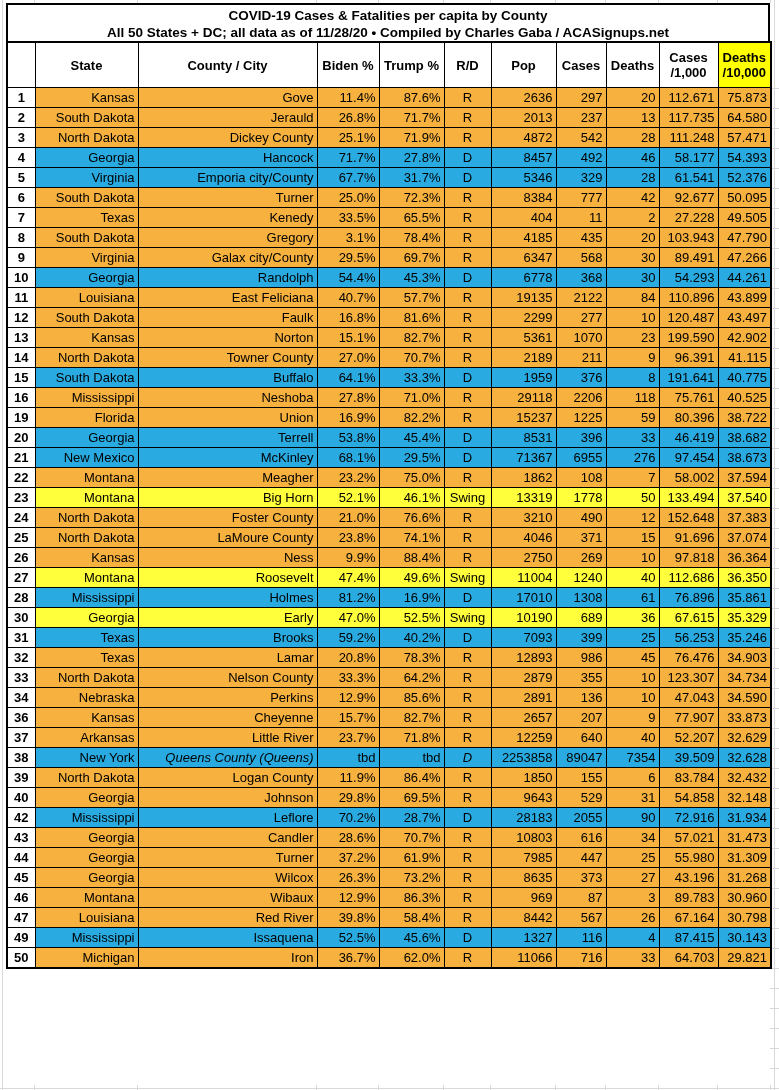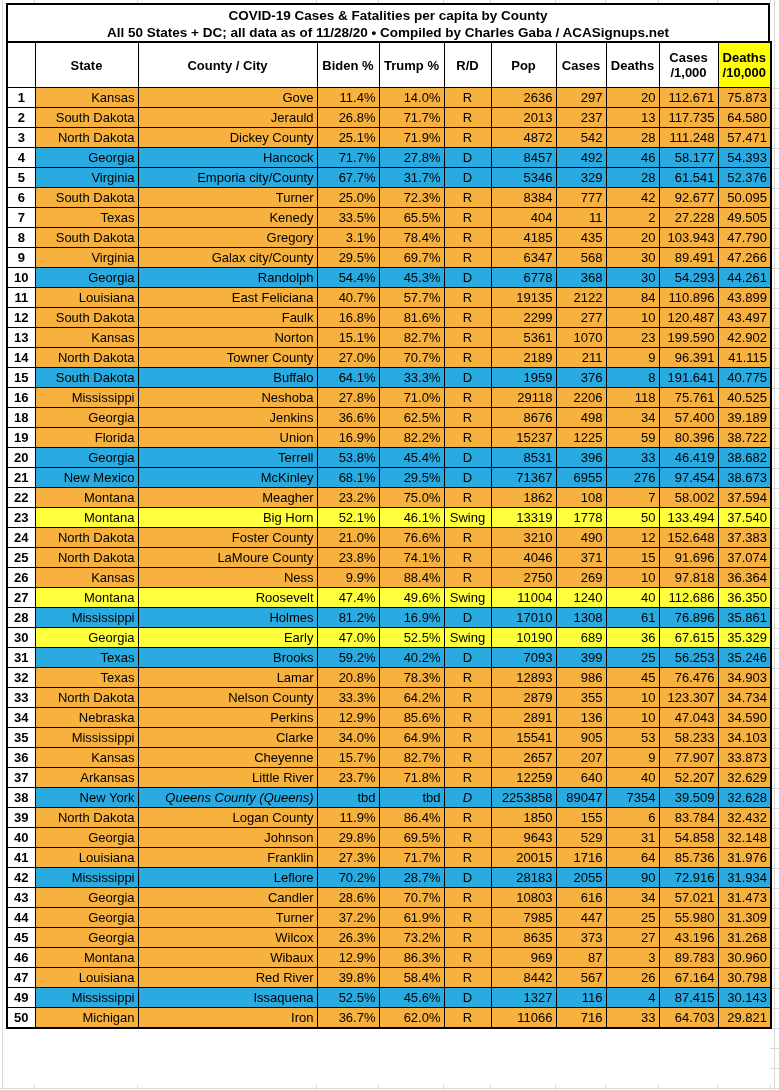--- a/index.html
+++ b/index.html
@@ -68,21 +68,21 @@
         <th><span>Cases</span><br><span>/1,000</span></th>
         <th class="hl"><span>Deaths</span><br><span>/10,000</span></th>
       </tr>
     </thead>
     <tbody>
         <tr class="row-r">
           <td class="cell-c rank">1</td>
           <td class="cell-r">Kansas</td>
           <td class="cell-r">Gove</td>
           <td class="cell-r">11.4%</td>
-          <td class="cell-r">14.0%</td>
+          <td class="cell-r">87.6%</td>
           <td class="cell-c">R</td>
           <td class="cell-r">2636</td>
           <td class="cell-r">297</td>
           <td class="cell-r">20</td>
           <td class="cell-r">112.671</td>
           <td class="cell-r">75.873</td>
         </tr>
         <tr class="row-r">
           <td class="cell-c rank">2</td>
           <td class="cell-r">South Dakota</td>
@@ -270,33 +270,20 @@
           <td class="cell-r">Mississippi</td>
           <td class="cell-r">Neshoba</td>
           <td class="cell-r">27.8%</td>
           <td class="cell-r">71.0%</td>
           <td class="cell-c">R</td>
           <td class="cell-r">29118</td>
           <td class="cell-r">2206</td>
           <td class="cell-r">118</td>
           <td class="cell-r">75.761</td>
           <td class="cell-r">40.525</td>
-        </tr>
-        <tr class="row-r">
-          <td class="cell-c rank">18</td>
-          <td class="cell-r">Georgia</td>
-          <td class="cell-r">Jenkins</td>
-          <td class="cell-r">36.6%</td>
-          <td class="cell-r">62.5%</td>
-          <td class="cell-c">R</td>
-          <td class="cell-r">8676</td>
-          <td class="cell-r">498</td>
-          <td class="cell-r">34</td>
-          <td class="cell-r">57.400</td>
-          <td class="cell-r">39.189</td>
         </tr>
         <tr class="row-r">
           <td class="cell-c rank">19</td>
           <td class="cell-r">Florida</td>
           <td class="cell-r">Union</td>
           <td class="cell-r">16.9%</td>
           <td class="cell-r">82.2%</td>
           <td class="cell-c">R</td>
           <td class="cell-r">15237</td>
           <td class="cell-r">1225</td>
@@ -480,33 +467,20 @@
           <td class="cell-r">12.9%</td>
           <td class="cell-r">85.6%</td>
           <td class="cell-c">R</td>
           <td class="cell-r">2891</td>
           <td class="cell-r">136</td>
           <td class="cell-r">10</td>
           <td class="cell-r">47.043</td>
           <td class="cell-r">34.590</td>
         </tr>
         <tr class="row-r">
-          <td class="cell-c rank">35</td>
-          <td class="cell-r">Mississippi</td>
-          <td class="cell-r">Clarke</td>
-          <td class="cell-r">34.0%</td>
-          <td class="cell-r">64.9%</td>
-          <td class="cell-c">R</td>
-          <td class="cell-r">15541</td>
-          <td class="cell-r">905</td>
-          <td class="cell-r">53</td>
-          <td class="cell-r">58.233</td>
-          <td class="cell-r">34.103</td>
-        </tr>
-        <tr class="row-r">
           <td class="cell-c rank">36</td>
           <td class="cell-r">Kansas</td>
           <td class="cell-r">Cheyenne</td>
           <td class="cell-r">15.7%</td>
           <td class="cell-r">82.7%</td>
           <td class="cell-c">R</td>
           <td class="cell-r">2657</td>
           <td class="cell-r">207</td>
           <td class="cell-r">9</td>
           <td class="cell-r">77.907</td>
@@ -556,33 +530,20 @@
           <td class="cell-r">Georgia</td>
           <td class="cell-r">Johnson</td>
           <td class="cell-r">29.8%</td>
           <td class="cell-r">69.5%</td>
           <td class="cell-c">R</td>
           <td class="cell-r">9643</td>
           <td class="cell-r">529</td>
           <td class="cell-r">31</td>
           <td class="cell-r">54.858</td>
           <td class="cell-r">32.148</td>
-        </tr>
-        <tr class="row-r">
-          <td class="cell-c rank">41</td>
-          <td class="cell-r">Louisiana</td>
-          <td class="cell-r">Franklin</td>
-          <td class="cell-r">27.3%</td>
-          <td class="cell-r">71.7%</td>
-          <td class="cell-c">R</td>
-          <td class="cell-r">20015</td>
-          <td class="cell-r">1716</td>
-          <td class="cell-r">64</td>
-          <td class="cell-r">85.736</td>
-          <td class="cell-r">31.976</td>
         </tr>
         <tr class="row-d">
           <td class="cell-c rank">42</td>
           <td class="cell-r">Mississippi</td>
           <td class="cell-r">Leflore</td>
           <td class="cell-r">70.2%</td>
           <td class="cell-r">28.7%</td>
           <td class="cell-c">D</td>
           <td class="cell-r">28183</td>
           <td class="cell-r">2055</td>

